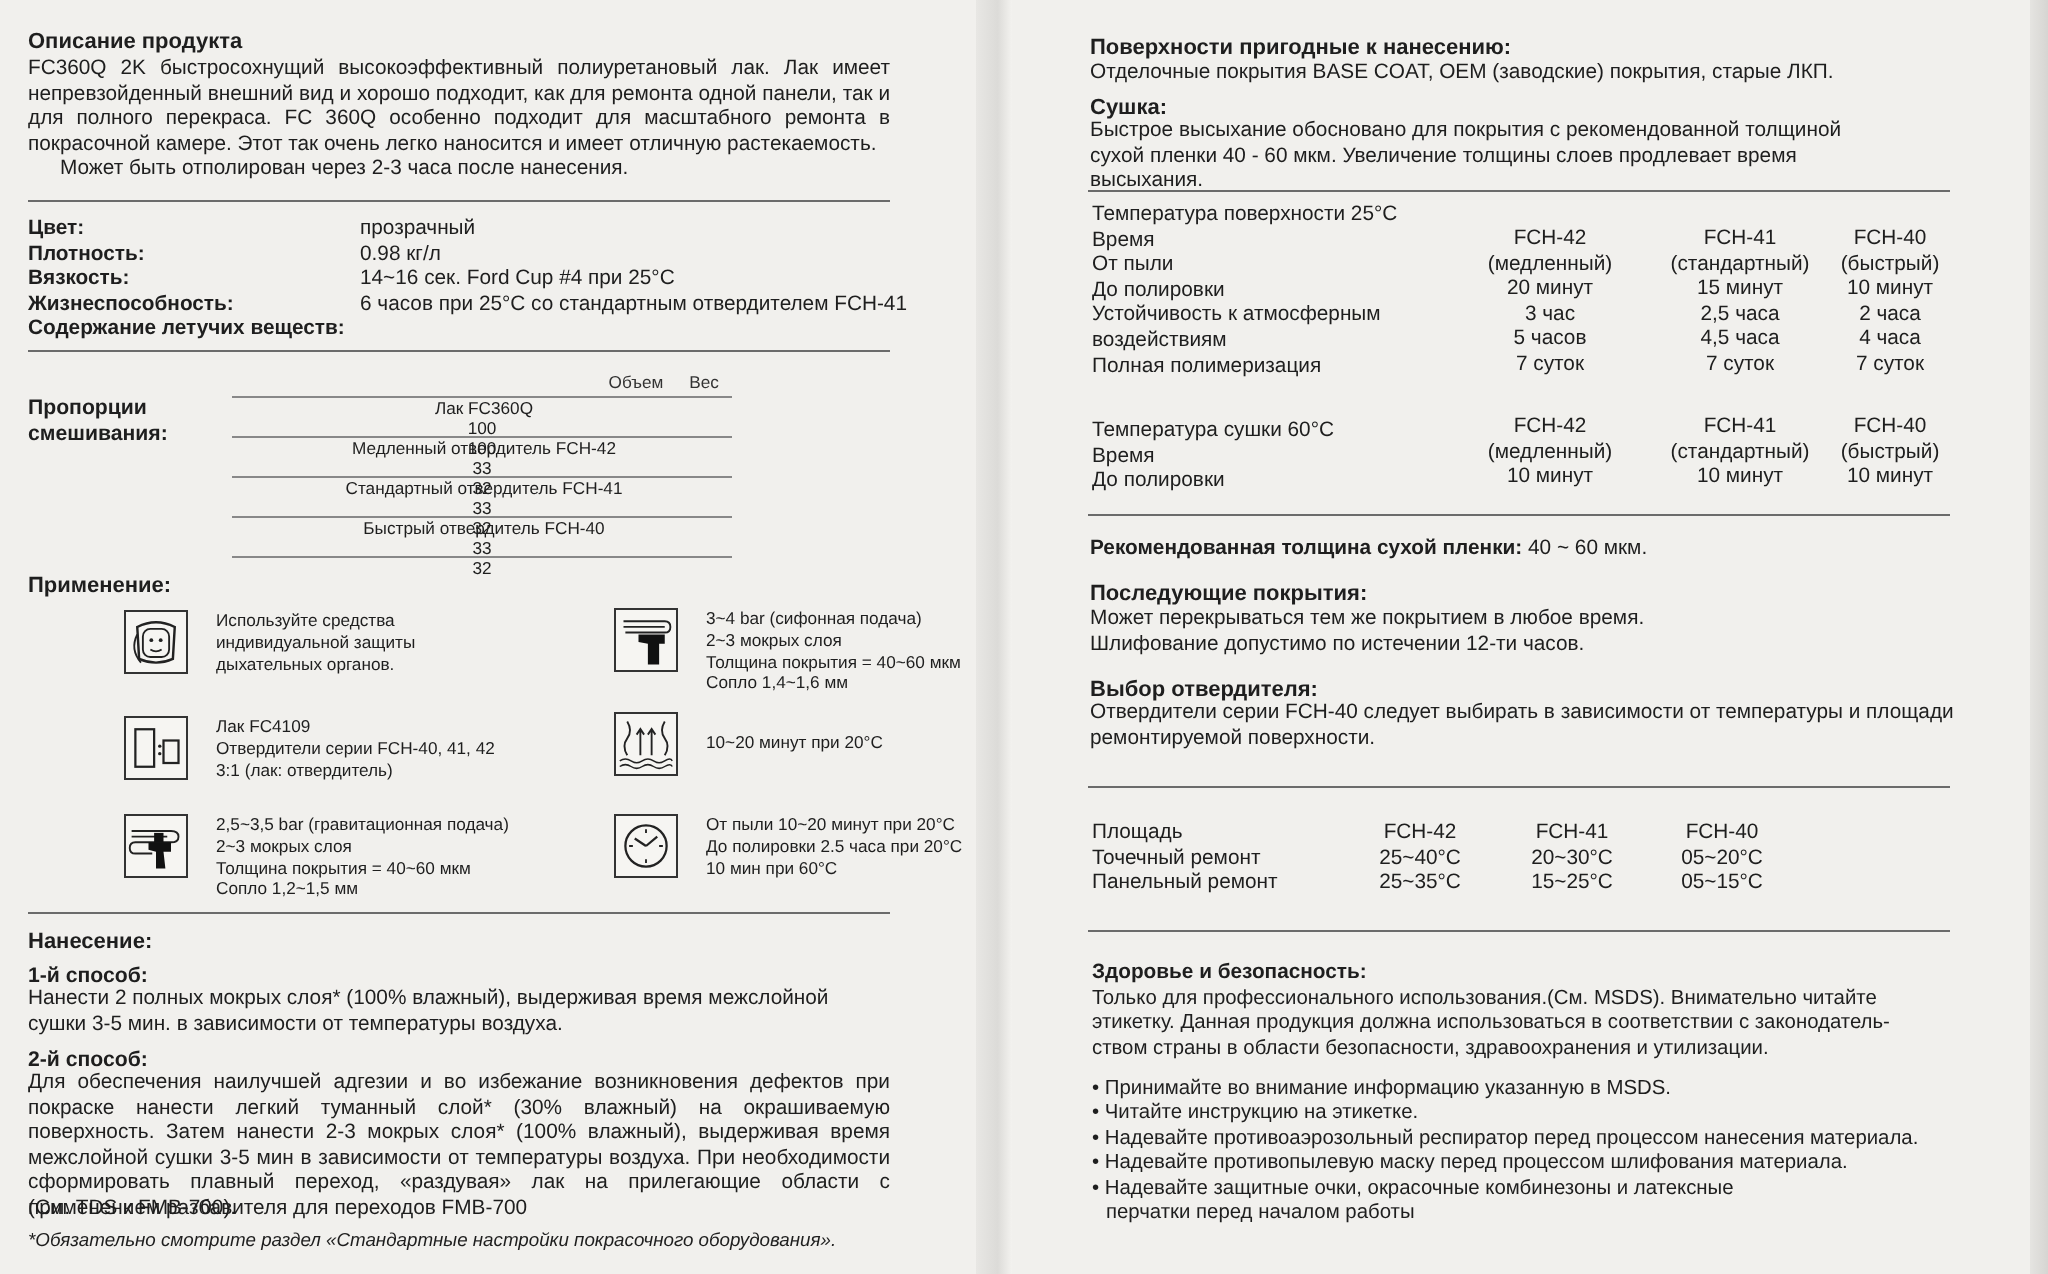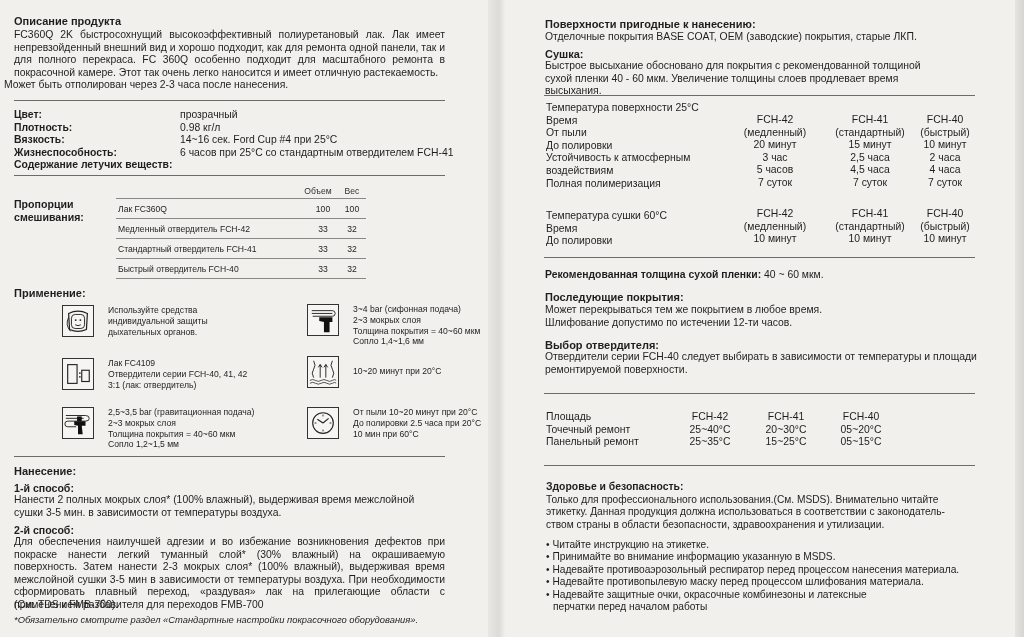--- a/index.html
+++ b/index.html
@@ -34,21 +34,21 @@
   
   .props { position: absolute; left: 14px; top: 109px; font-size: 10.4px; line-height: 12.6px; }
   .props .row { display: flex; }
   .props .k { font-weight: bold; width: 166px; }
 
   
   .mix-label { position: absolute; left: 14px; top: 198px; font-weight: bold; font-size: 10.6px; line-height: 12.6px; }
   .mix { position: absolute; left: 96px; top: 186px; width: 250px; font-size: 8.6px; margin-left: 20px; }
   .mix .head { display: flex; justify-content: flex-end; height: 12px; color: #333; }
   .mix .head span { display: inline-block; text-align: center; }
-  .mix .r { display: flex; align-items: center; height: 19px; border-top: 1px solid #888; }
+  .mix .r { display: flex; align-items: center; height: 19px; border-top: 1px solid #888; flex-direction: column; }
   .mix .r:last-child { border-bottom: 1px solid #888; }
   .mix .name { flex: 1; padding-left: 2px; }
   .mix .c1 { width: 30px; text-align: center; }
   .mix .c2 { width: 28px; text-align: center; }
 
   
   .app-item { position: absolute; display: flex; font-size: 8.6px; line-height: 10.8px; padding-left: 46px; }
   .icon-box {
     width: 32px; height: 32px; border: 1.5px solid #333; box-sizing: border-box;
     margin-right: 14px; flex: none; background: #f6f5f2;
@@ -67,21 +67,21 @@
 
 <div class="page left"></div>
 <div class="gutter-left"></div>
 <div class="page right"></div>
 <div class="edge-right"></div>
 
 <div class="abs h" style="left:14px;top:15px;">Описание продукта</div>
 <div class="abs t just" style="left:14px;top:29px;width:431px;">
   <span>FC360Q 2K быстросохнущий высокоэффективный полиуретановый лак. Лак имеет непревзойденный внешний вид и хорошо подходит, как для ремонта одной панели, так и для полного перекраса. FC 360Q особенно подходит для масштабного ремонта в покрасочной камере.  Этот так очень легко наносится и имеет отличную растекаемость.</span>
 </div>
-<div class="abs t" style="left:4px;top:79px;width:431px;">Может быть отполирован через 2-3 часа после нанесения.</div>
+<div class="abs t" style="left:30px;top:79px;width:431px;">Может быть отполирован через 2-3 часа после нанесения.</div>
 
 <div class="hr" style="left:14px;top:100px;width:431px;"></div>
 
 <div class="props">
   <div class="row">
       <span class="k">Цвет:</span>
       <span>прозрачный</span>
     </div>
   <div class="row">
       <span class="k">Плотность:</span>
@@ -342,18 +342,18 @@
   <div>05~20°C</div>
   <div>05~15°C</div>
 </div>
 
 <div class="hr" style="left:544px;top:465px;width:431px;"></div>
 
 <div class="abs h" style="left:546px;top:481px;font-size:10.4px;">Здоровье и безопасность:</div>
 <div class="abs" style="left:546px;top:494px;width:400px;font-size:10.2px;line-height:12.4px;">Только для профессионального использования.(См. MSDS). Внимательно читайте этикетку. Данная продукция должна использоваться в соответствии с законодатель-ством страны в области безопасности, здравоохранения и утилизации.</div>
 
 <div class="bullets">
+  <div class="b">• Принимайте во внимание информацию указанную в MSDS.</div>
   <div class="b">• Читайте инструкцию на этикетке.</div>
-  <div class="b">• Принимайте во внимание информацию указанную в MSDS.</div>
   <div class="b">• Надевайте противоаэрозольный респиратор перед процессом нанесения материала.</div>
   <div class="b">• Надевайте противопылевую маску перед процессом шлифования материала.</div>
   <div class="b" style="width:340px">• Надевайте защитные очки, окрасочные комбинезоны и латексные перчатки перед началом работы</div>
 </div>
 
 </body></html>

